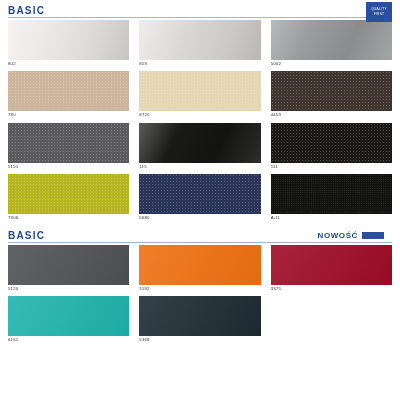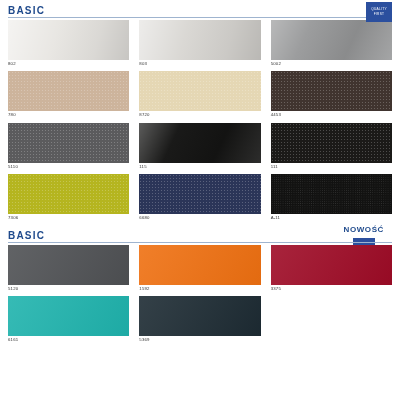--- a/index.html
+++ b/index.html
@@ -102,21 +102,20 @@
     background:linear-gradient(120deg,rgba(255,255,255,.10),rgba(0,0,0,.05));
   }
 
   
   .nowosc-wrap{
     position:absolute;
     right:8px;
     display:flex;
     align-items:center;
     gap:4px;
-    flex-direction:column;
   }
   .nowosc-text{
     font-size:8px;
     font-weight:700;
     color:#1f4a8c;
     letter-spacing:.6px;
   }
   .nowosc-bar{
     width:22px;height:7px;background:#2b4f9e;
   }

